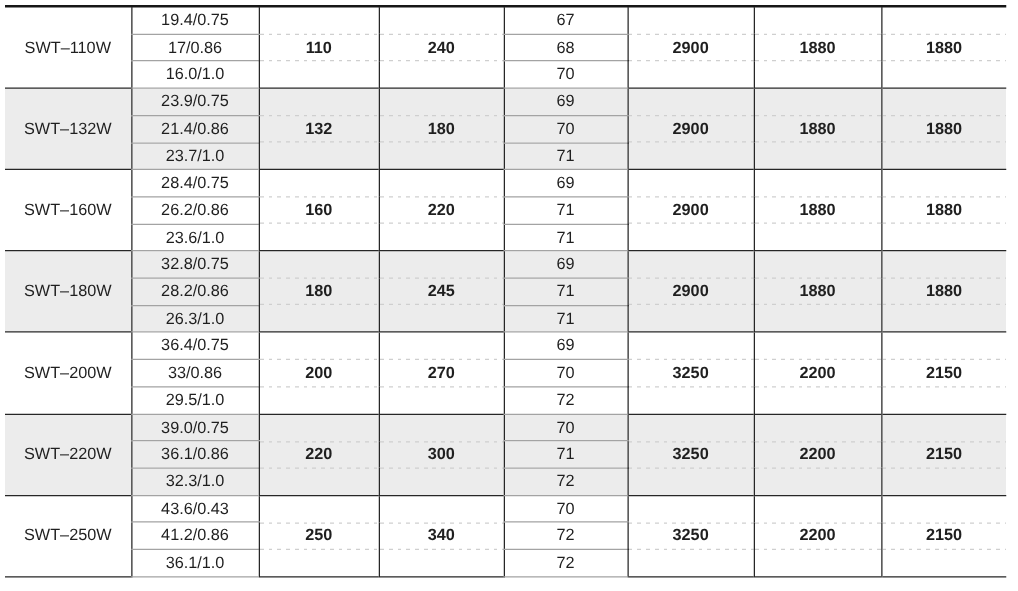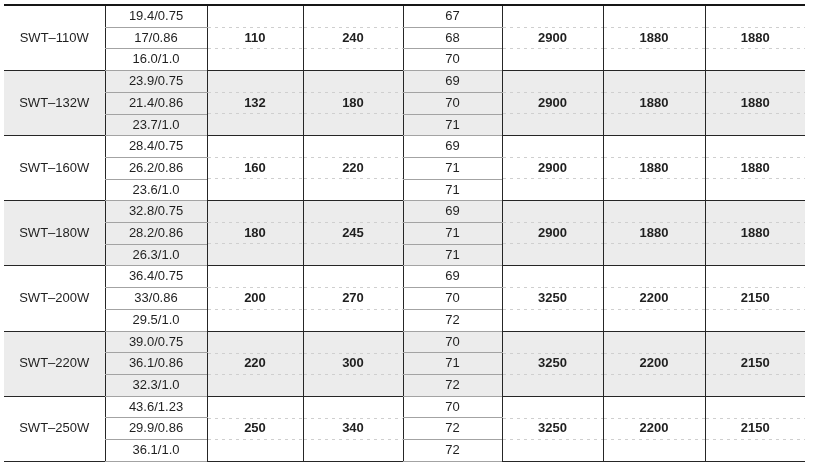--- a/index.html
+++ b/index.html
@@ -160,30 +160,30 @@
     </tr>
     <tr>
       <td class="c2">32.3/1.0</td>
       <td class="c5">72</td>
     </tr>
   </tbody>
 
   <tbody>
     <tr>
       <td class="c1" rowspan="3">SWT–250W</td>
-      <td class="c2">43.6/1.23</td>
+      <td class="c2">43.6/0.43</td>
       <td class="c3 m" rowspan="3">250</td>
       <td class="c4 m" rowspan="3">340</td>
       <td class="c5">70</td>
       <td class="c6 m" rowspan="3">3250</td>
       <td class="c7 m" rowspan="3">2200</td>
       <td class="c8 m" rowspan="3">2150</td>
     </tr>
     <tr>
-      <td class="c2">29.9/0.86</td>
+      <td class="c2">41.2/0.86</td>
       <td class="c5">72</td>
     </tr>
     <tr>
       <td class="c2">36.1/1.0</td>
       <td class="c5">72</td>
     </tr>
   </tbody>
 </table>
 
 <div class="footnote"><sup>*</sup></div>

